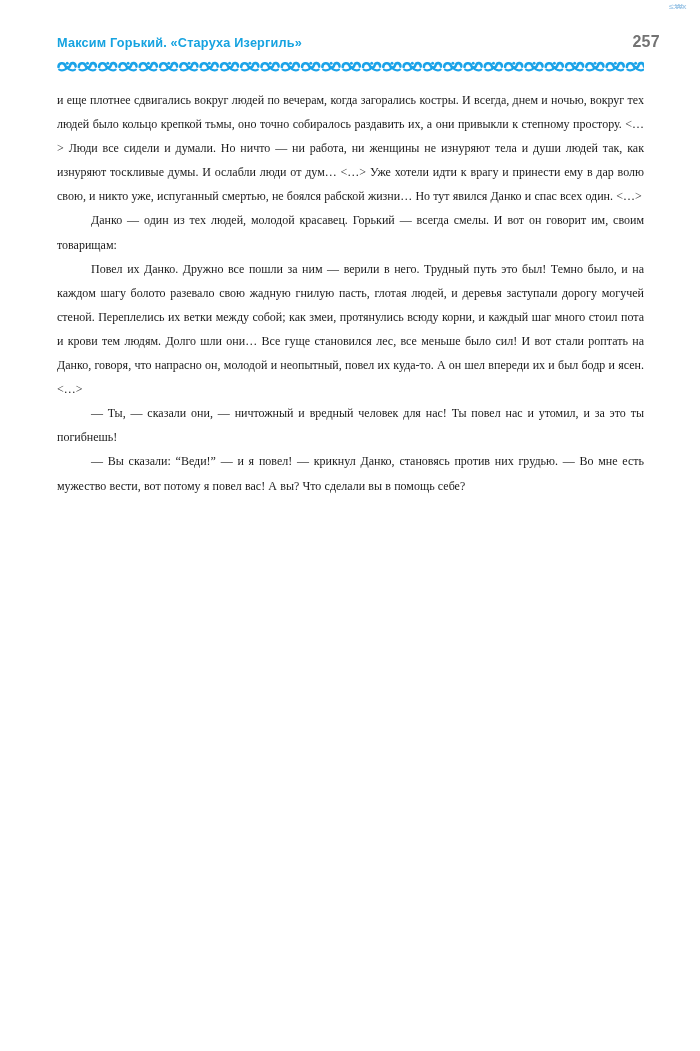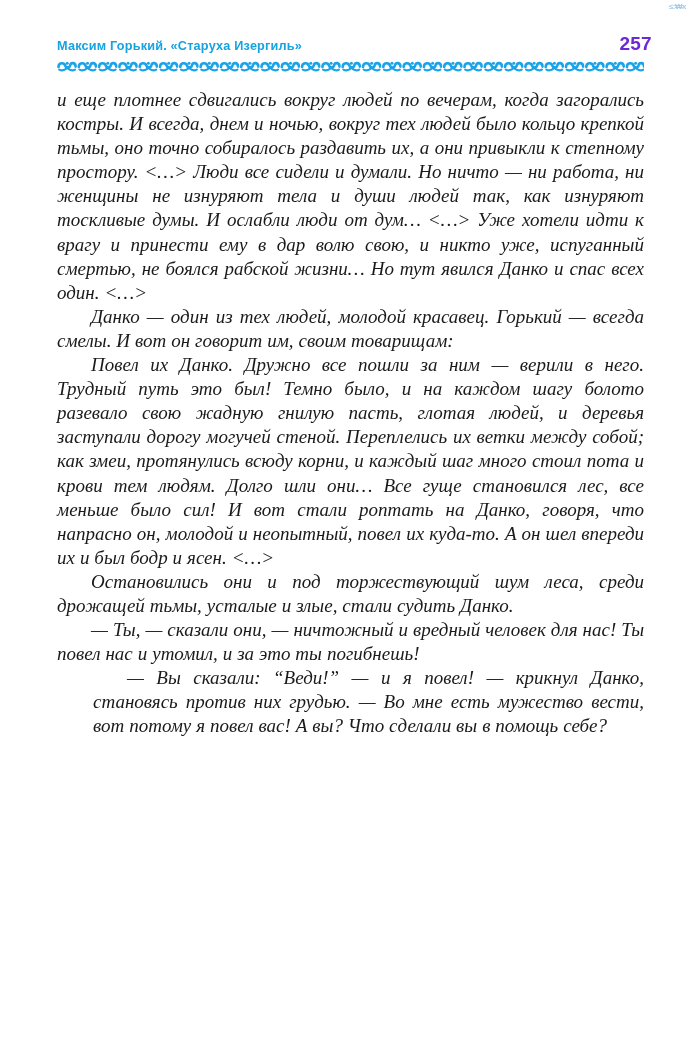--- a/index.html
+++ b/index.html
@@ -33,42 +33,42 @@
     letter-spacing: -0.5px;
     color: #5b9fd6;
     opacity: 0.55;
     transform: scaleY(0.9);
   }
 
   
   .runhead {
     position: absolute;
     left: 57px;
-    right: 48px;
+    right: 40px;
     top: 33px;
     height: 22px;
     display: flex;
     align-items: baseline;
     justify-content: space-between;
   }
   .runhead-title {
     font-family: "Liberation Sans", "DejaVu Sans", sans-serif;
     font-size: 13.5px;
     font-weight: bold;
     color: #16a3e0;
     letter-spacing: 0.2px;
     transform: scaleX(0.94);
     transform-origin: left center;
     white-space: nowrap;
   }
   .runhead-pageno {
     font-family: "Liberation Sans", "DejaVu Sans", sans-serif;
-    font-size: 19px;
+    font-size: 16px;
     font-weight: bold;
-    color: #6d28d9;
+    color: #737373;
     letter-spacing: 0.3px;
   }
 
   
   .ornament-rule {
     position: absolute;
     left: 57px;
     top: 58px;
     width: 587px;
     height: 15px;
@@ -82,34 +82,32 @@
   .body-col {
     position: absolute;
     left: 57px;
     top: 88px;
     width: 587px;
   }
   p.para {
     margin: 0;
     text-align: justify;
     text-justify: inter-word;
-    font-size: 19px;
+    font-size: 12px;
     line-height: 24.1px;
     color: #1a1a1a;
     text-indent: 34px;
     hyphens: manual;
     word-spacing: 0.2px;
-    font-style: italic;
   }
   p.para.no-indent {
     text-indent: 0;
   }
   p.para:last-child {
     text-align: justify;
-    margin-left: 36px;
   }
 </style>
 </head>
 <body>
 
 <div class="page">
 
   <div class="corner-mark">≤:₩х</div>
 
   <div class="runhead">
@@ -157,18 +155,17 @@
         <use href="#knot" x="548.1"></use>
           <use href="#knot" x="568.4"></use>
       </g>
     </svg>
   </div>
 
   <div class="body-col">
     <p class="para no-indent">и еще плотнее сдвигались вокруг людей по вечерам, когда загорались костры. И всегда, днем и ночью, вокруг тех людей было кольцо крепкой тьмы, оно точно собиралось раздавить их, а они привыкли к степному простору. &lt;…&gt; Люди все сидели и думали. Но ничто — ни работа, ни женщины не изнуряют тела и души людей так, как изнуряют тоскливые думы. И ослабли люди от дум… &lt;…&gt; Уже хотели идти к врагу и принести ему в дар волю свою, и никто уже, испуганный смертью, не боялся рабской жизни… Но тут явился Данко и спас всех один. &lt;…&gt;</p>
     <p class="para">Данко — один из тех людей, молодой красавец. Горький — всегда смелы. И вот он говорит им, своим товарищам:</p>
     <p class="para">Повел их Данко. Дружно все пошли за ним — верили в него. Трудный путь это был! Темно было, и на каждом шагу болото разевало свою жадную гнилую пасть, глотая людей, и деревья заступали дорогу могучей стеной. Переплелись их ветки между собой; как змеи, протянулись всюду корни, и каждый шаг много стоил пота и крови тем людям. Долго шли они… Все гуще становился лес, все меньше было сил! И вот стали роптать на Данко, говоря, что напрасно он, молодой и неопытный, повел их куда-то. А он шел впереди их и был бодр и ясен. &lt;…&gt;</p>
-    <p class="para">Остановились они и под торжествующий шум леса, среди дрожащей тьмы, усталые и злые, стали судить Данко.</p>
     <p class="para">— Ты, — сказали они, — ничтожный и вредный человек для нас! Ты повел нас и утомил, и за это ты погибнешь!</p>
     <p class="para">— Вы сказали: “Веди!” — и я повел! — крикнул Данко, становясь против них грудью. — Во мне есть мужество вести, вот потому я повел вас! А вы? Что сделали вы в помощь себе?</p>
   </div>
 
 </div>
 
 </body></html>

